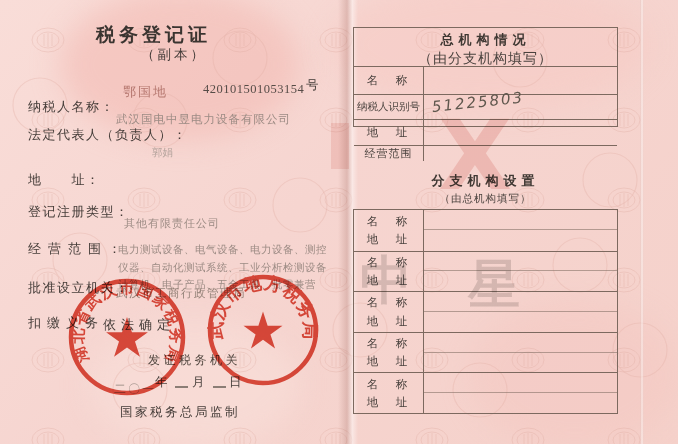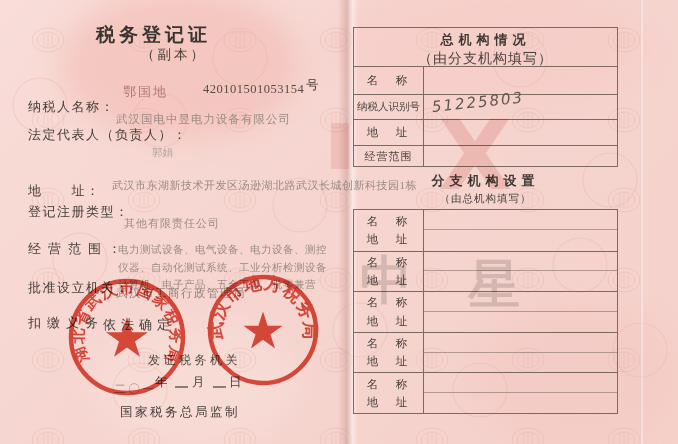--- a/index.html
+++ b/index.html
@@ -20,38 +20,38 @@
   .title{left:96px;top:22px;width:160px;font-size:19px;font-weight:bold;letter-spacing:4px;color:#3a3430;}
   .subtitle{left:141px;top:46px;font-size:13.5px;letter-spacing:3px;color:#443c38;}
   .serial-region{left:123px;top:83px;font-size:13px;color:rgba(170,106,98,.85);letter-spacing:2px;}
   .serial-word{left:157px;top:75px;font-size:13.5px;font-weight:600;letter-spacing:9px;color:#3f3834;}
   .serial-num{left:203px;top:82px;font-size:12.5px;letter-spacing:.5px;color:#564c47;}
   .serial-suffix{left:306px;top:77px;font-size:12.5px;color:#3f3834;}
   .lbl{font-size:13px;letter-spacing:1.5px;color:#453d39;}
   .val{color:#9c8b84;}
   .l-name{left:28px;top:98px;}     .v-name{left:116px;top:112px;font-size:11.5px;letter-spacing:1px;}
   .l-rep{left:28px;top:126px;}     .v-rep{left:152px;top:146px;font-size:10.5px;color:#b4a39c;}
-  .l-addr{left:28px;top:182px;}    .v-addr{left:112px;top:178px;font-size:11px;letter-spacing:.5px;}
+  .l-addr{left:28px;top:171px;}    .v-addr{left:112px;top:178px;font-size:11px;letter-spacing:.5px;}
   .l-type{left:28px;top:203px;}    .v-type{left:124px;top:216px;font-size:11px;letter-spacing:1px;}
   .l-scope{left:28px;top:240px;letter-spacing:7px;}
   .v-scope{left:118px;top:241px;font-size:10.5px;line-height:17.5px;letter-spacing:.5px;}
   .l-approve{left:28px;top:279px;} .v-approve{left:116px;top:286px;font-size:11.5px;letter-spacing:1.5px;color:#958379;}
   .l-withhold{left:28px;top:314px;letter-spacing:6px;}
   .v-withhold{left:103px;top:316px;font-size:13px;letter-spacing:5px;color:#453d39;}
   .issuer{left:148px;top:352px;font-size:12px;letter-spacing:3.5px;color:#51463f;}
   .d-year-filled{left:114px;top:381px;font-size:12px;color:#90837b;letter-spacing:2px;}
   .d-year{left:155px;top:374px;font-size:12.5px;}
   .d-month{left:192px;top:374px;font-size:12.5px;}
   .d-day{left:229px;top:374px;font-size:12.5px;}
   .dash{position:absolute;z-index:4;height:1.5px;width:13px;background:#8b7d75;}
   .dash1{left:175px;top:386px;} .dash2{left:213px;top:386px;}
   .footer{left:120px;top:404px;font-size:12.5px;letter-spacing:2.5px;color:#453d39;}
   
   .tbl{position:absolute;z-index:4;left:353px;width:265px;border:1px solid #7c695f;box-sizing:border-box;color:#4a423e;}
-  .tbl1{top:27px;height:140px;display:grid;grid-template-columns:70px 1fr;grid-template-rows:39px 28px 25px 26px 1fr;}
+  .tbl1{top:27px;height:100px;display:grid;grid-template-columns:70px 1fr;grid-template-rows:39px 28px 25px 26px 1fr;}
   .tbl-head{grid-column:1/3;border-bottom:1px solid #7c695f;text-align:center;padding-top:3px;}
   .tbl-head .t{font-size:13px;font-weight:600;letter-spacing:5px;color:#3f3833;}
   .tbl-head .s{font-size:14px;letter-spacing:1px;margin-top:1px;color:#4a423e;}
   .cell{border-bottom:1px solid #7c695f;display:flex;align-items:center;box-sizing:border-box;}
   .cell.last{border-bottom:none;}
   .cell.lab{border-right:1px solid #7c695f;justify-content:center;font-size:11.5px;letter-spacing:3px;}
   .cell.lab.small{font-size:10.5px;letter-spacing:0;}
   .cell.v{padding-left:8px;font-size:11px;color:#9c8b84;}
   .hand{font-family:"DejaVu Sans",sans-serif;font-style:italic;font-size:15px;letter-spacing:2px;color:#5f574d;transform:rotate(-6deg);transform-origin:left center;}
   .midtitle{position:absolute;z-index:4;left:353px;top:172px;width:265px;text-align:center;color:#3f3833;}
@@ -120,21 +120,20 @@
   <div class="txt serial-num">420101501053154</div>
   <div class="txt serial-suffix">号</div>
 
   <div class="txt lbl l-name">纳税人名称：</div>
   <div class="txt val v-name">武汉国电中昱电力设备有限公司</div>
 
   <div class="txt lbl l-rep">法定代表人（负责人）：</div>
   <div class="txt val v-rep">郭娟</div>
 
   <div class="txt lbl l-addr">地　　址：</div>
-  <div class="txt val v-addr">武汉市东湖新技术开发区汤逊湖北路武汉长城创新科技园1栋</div>
 
   <div class="txt lbl l-type">登记注册类型：</div>
   <div class="txt val v-type">其他有限责任公司</div>
 
   <div class="txt lbl l-scope">经营范围：</div>
   <div class="txt val v-scope">
     <div>电力测试设备、电气设备、电力设备、测控</div>
     <div>仪器、自动化测试系统、工业分析检测设备</div>
     <div>计算机、电子产品、五金工具、批零兼营</div>
   </div>

